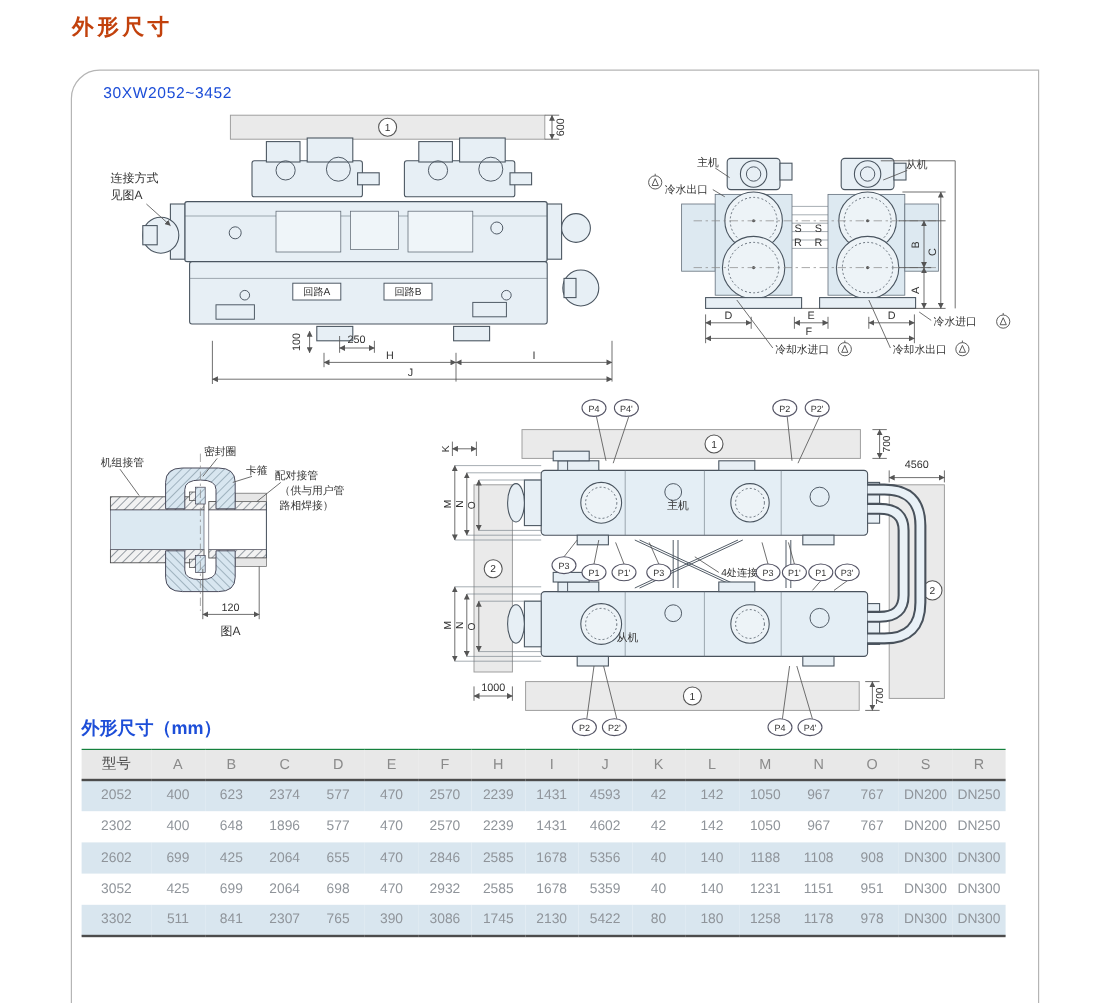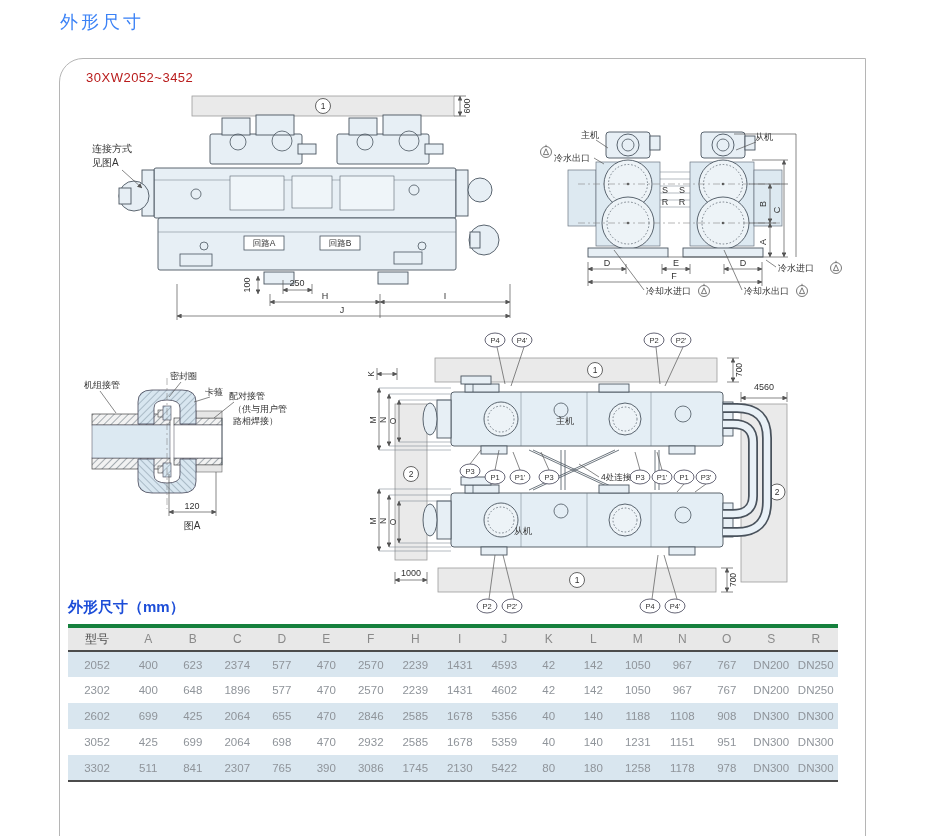--- a/index.html
+++ b/index.html
@@ -1,20 +1,20 @@
 <!DOCTYPE html>
 <html><head>
 <meta charset="utf-8">
 <style>
 *{margin:0;padding:0;box-sizing:border-box}
 html,body{width:930px;height:836px;background:#fff;overflow:hidden;position:relative;
   font-family:"Liberation Sans","DejaVu Sans",sans-serif}
-.page-title{position:absolute;left:60px;top:10px;font-size:18px;font-weight:normal;color:#3b82f6;letter-spacing:3px}
+.page-title{position:absolute;left:60px;top:10px;font-size:18px;font-weight:bold;color:#c2410c;letter-spacing:3px}
 .panel{position:absolute;left:59px;top:58px;width:807px;height:900px;border:1px solid #b5b5b5;border-radius:24px 0 0 0;background:#fff}
-.model-label{position:absolute;left:86px;top:70px;font-size:13px;color:#b91c1c;letter-spacing:.5px}
+.model-label{position:absolute;left:86px;top:70px;font-size:13px;color:#1d4ed8;letter-spacing:.5px}
 svg{position:absolute;overflow:visible}
 svg text{font-family:"Liberation Sans","DejaVu Sans",sans-serif;fill:#333}
 .t7{font-size:7.5px}.t8{font-size:8.5px}.t9{font-size:9px}.t10{font-size:10px}
 .tm{text-anchor:middle}
 .bar{fill:#eaeaea;stroke:#9c9c9c;stroke-width:.8}
 .fl{fill:#e7eff5;stroke:#4a5560;stroke-width:.9}
 .fl2{fill:#dde9f1;stroke:#6a7580;stroke-width:.7}
 .pnl{fill:#eff5f9;stroke:#5a6570;stroke-width:.6}
 .shl{fill:#edf3f7;stroke:#4a5560;stroke-width:.9}
 .ln{fill:none;stroke:#4a5560;stroke-width:.8}
@@ -23,21 +23,21 @@
 .dar{fill:none;stroke:#555;stroke-width:.7;marker-start:url(#m-ar);marker-end:url(#m-ar)}
 .dsh{fill:none;stroke:#888;stroke-width:.6;stroke-dasharray:7 3 2 3}
 .bolt{fill:none;stroke:#4a5560;stroke-width:.7;stroke-dasharray:1.6 1.9}
 .bln{fill:#fff;stroke:#555;stroke-width:.9}
 .prt{fill:#fff;stroke:#556;stroke-width:.9}
 .pipe-o{fill:none;stroke:#49525c;stroke-width:10}
 .pipe-i{fill:none;stroke:#e9f1f7;stroke-width:6.5}
 .tbl-title{position:absolute;left:68px;top:598px;font-size:15px;font-weight:bold;color:#1d4ed8}
 .dim-table{position:absolute;left:68px;top:624px;width:770px;border-collapse:collapse;table-layout:fixed}
 .dim-table th{background:#e8e8e8;color:#8a8a8a;font-weight:normal;font-size:12px;height:25px;text-align:center;
-  border-top:4px solid #15803d;border-bottom:2px solid #4c4c4c}
+  border-top:1px solid #15803d;border-bottom:2px solid #4c4c4c}
 .dim-table th:first-child{color:#4a4a4a;width:58px}
 .dim-table td{font-size:11.5px;color:#8f949a;text-align:center;height:26px}
 .dim-table tbody tr:nth-child(odd){background:#d9e6ef}
 .dim-table tbody tr:last-child td{border-bottom:2px solid #4c4c4c}
 </style>
 </head>
 <body>
 
 <div class="page-title">外形尺寸</div>
 <div class="panel"></div>

